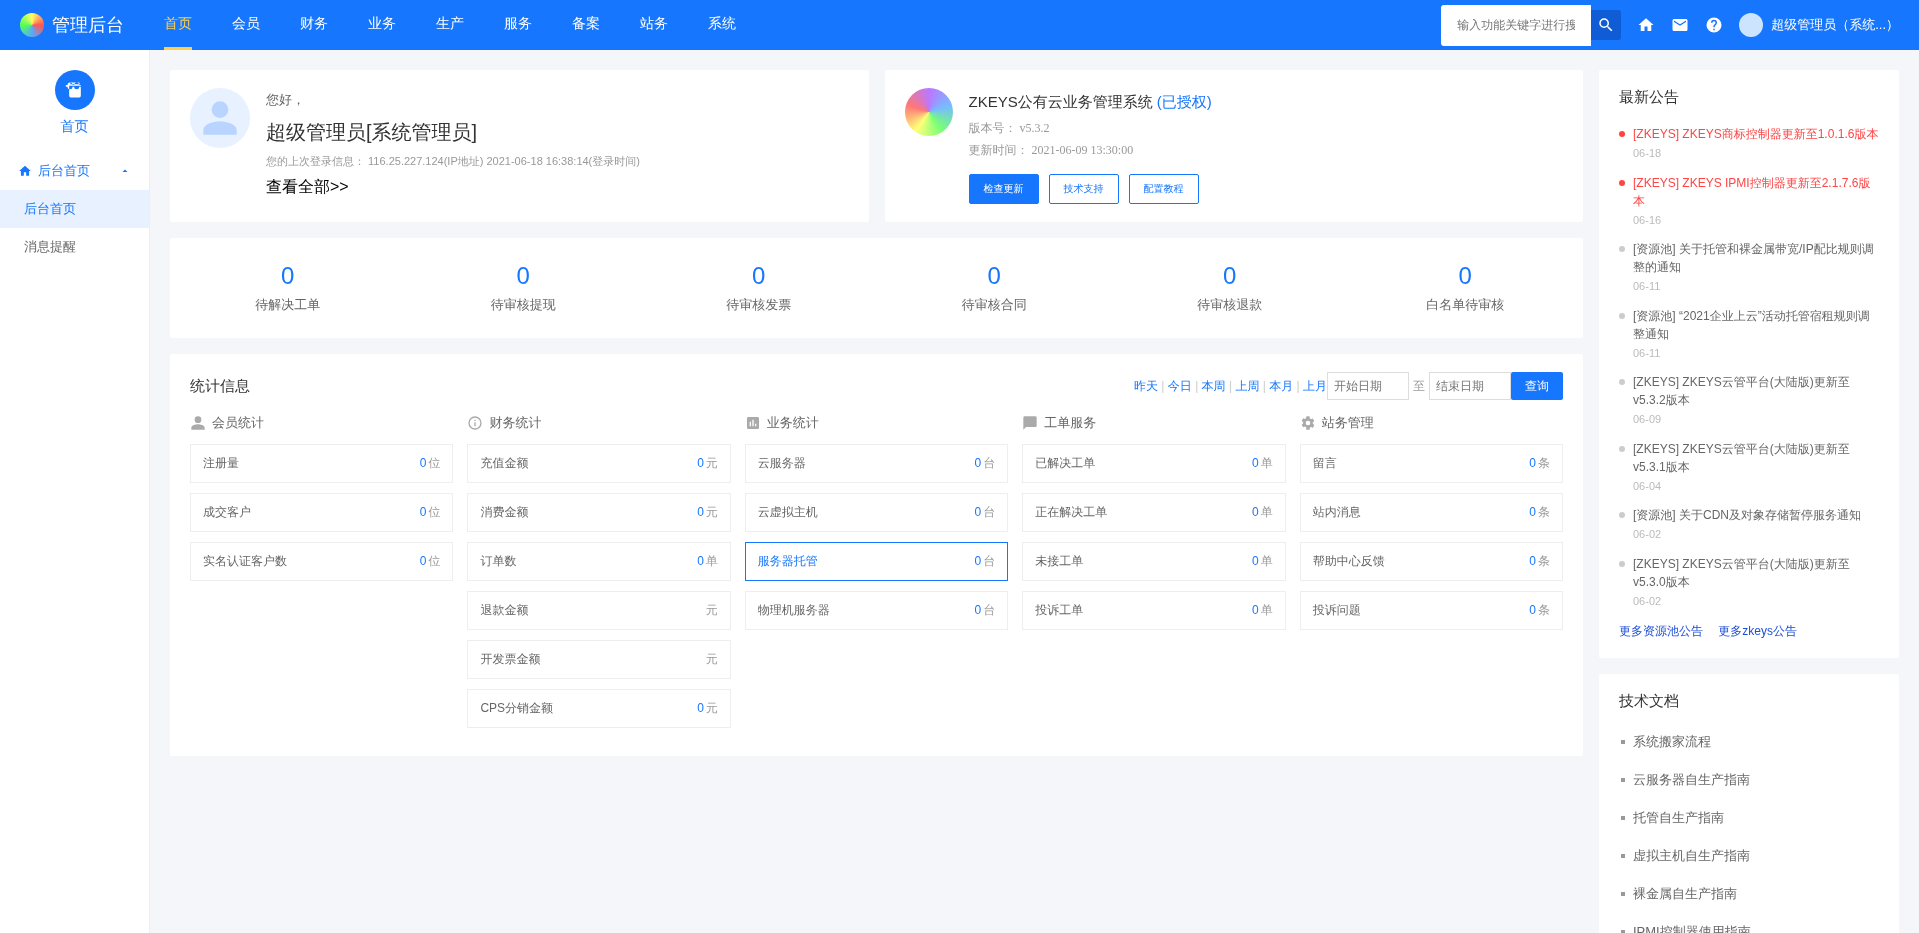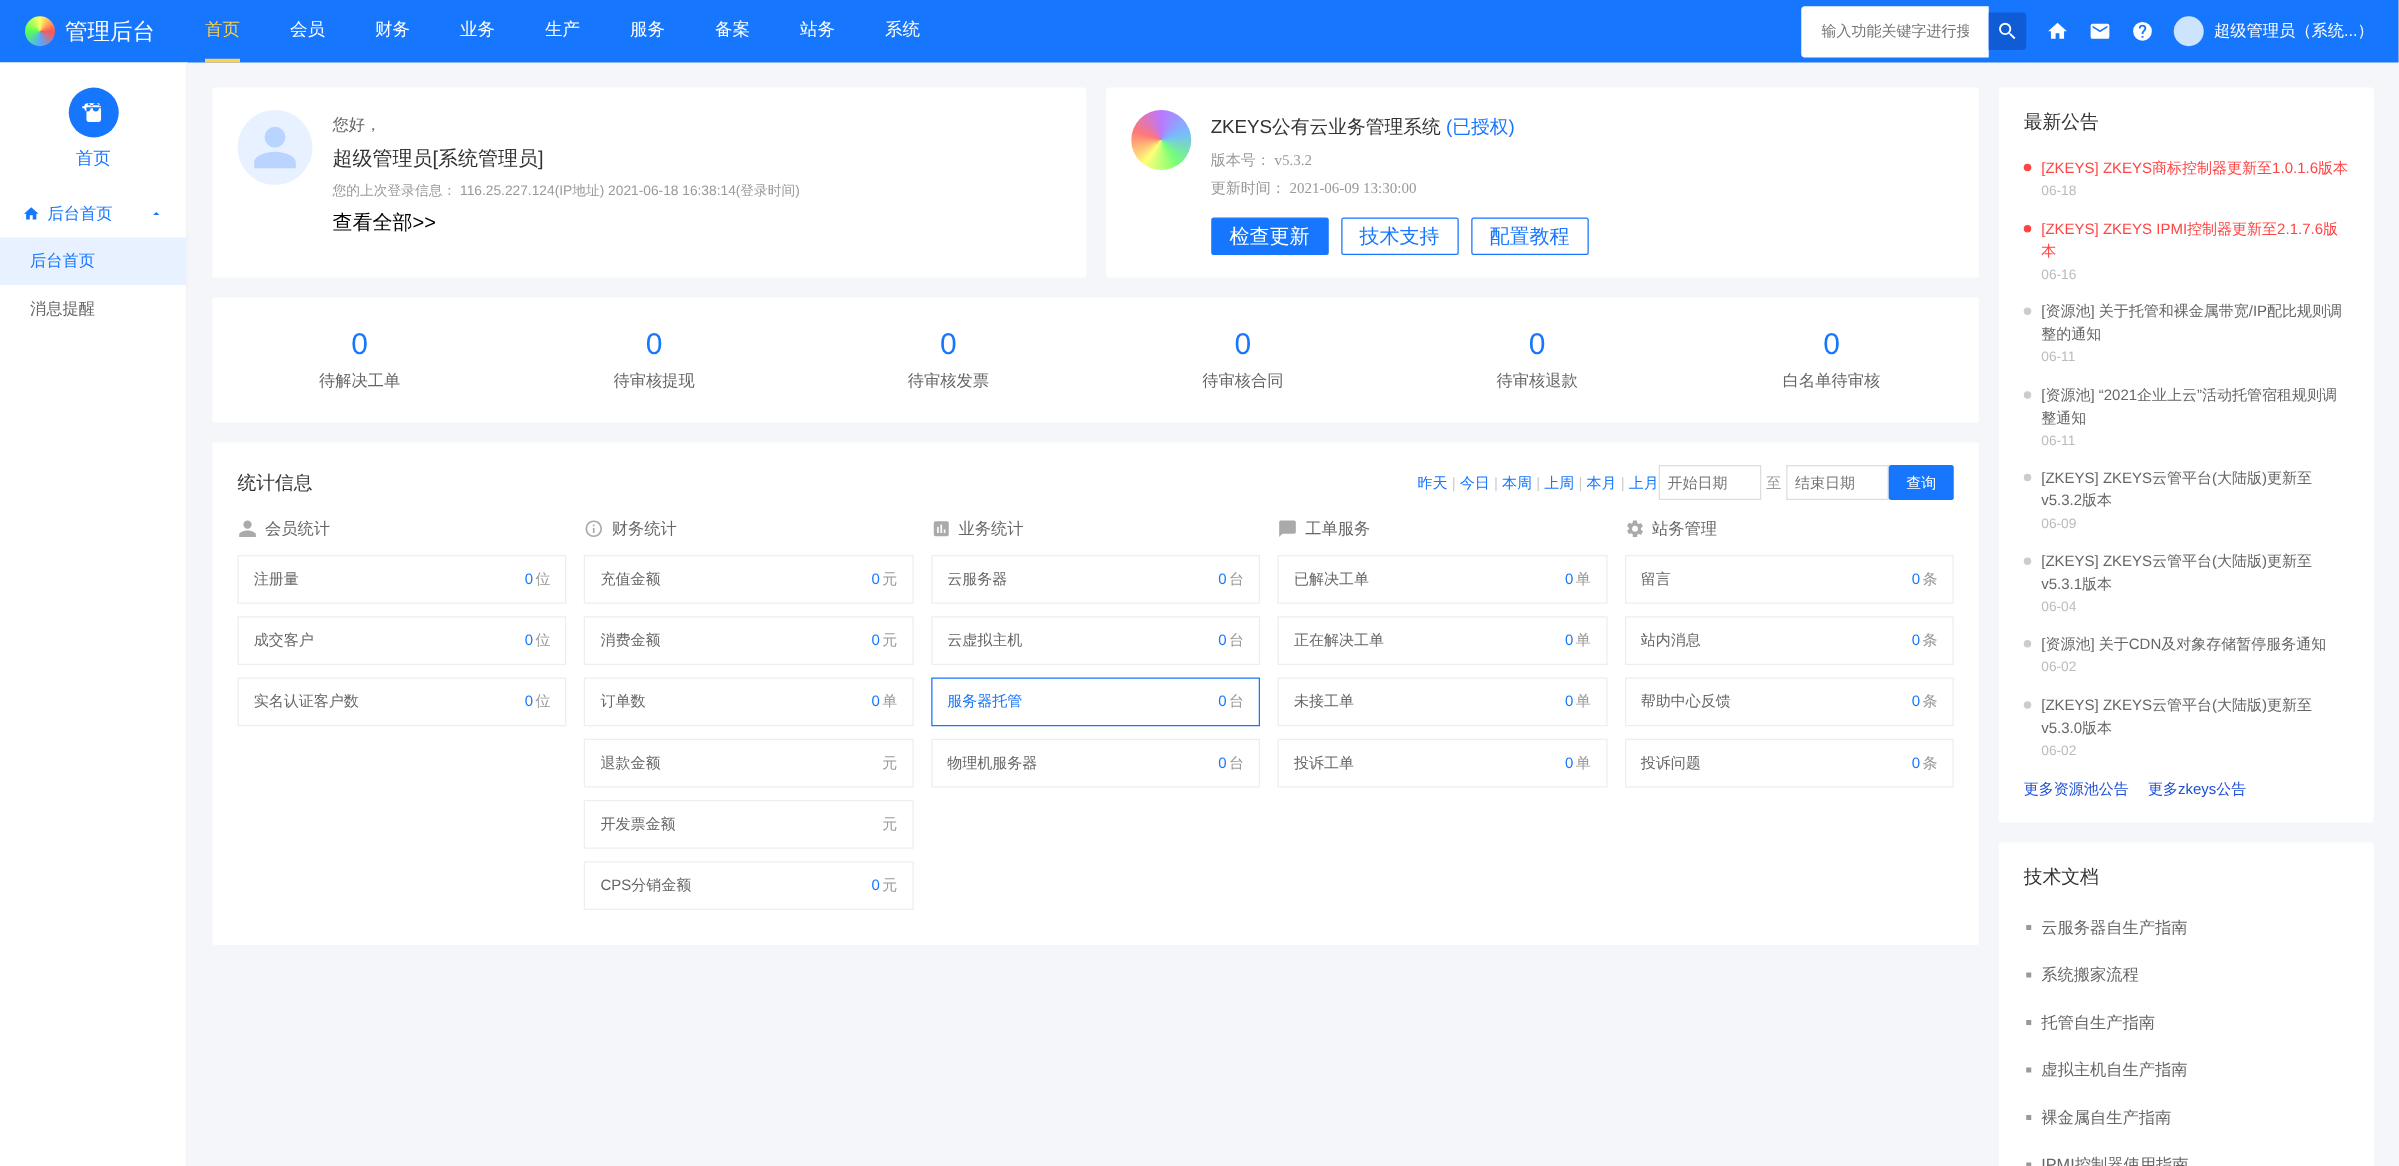--- a/index.html
+++ b/index.html
@@ -37,32 +37,32 @@
 .rightcol { width: 300px; }
 .card { background: #fff; border-radius: 2px; padding: 18px 20px; margin-bottom: 16px; }
 .row2 { display: flex; gap: 16px; margin-bottom: 16px; }
 .row2 > .card { flex: 1; margin: 0; }
 
 .welcome { display: flex; gap: 16px; }
 .avatar-lg { width: 60px; height: 60px; border-radius: 50%; background: #e8f1ff; display: flex; align-items: center; justify-content: center; }
 .avatar-lg svg { fill: #b8d4ff; }
 .welcome-info { font-size: 13px; line-height: 1.9; }
 .welcome-info .greet { color: #666; }
-.welcome-info .role { font-size: 16px; }
+.welcome-info .role { font-size: 20px; }
 .welcome-info .login { color: #999; font-size: 11px; }
 .viewall { color: #000000; cursor: pointer; font-size: 16px; }
 
 .sys { display: flex; gap: 16px; align-items: flex-start; }
 .sys-logo { width: 48px; height: 48px; border-radius: 50%; background: conic-gradient(#a5f,#5af,#5f5,#ff5,#f55,#a5f); opacity:.8; }
 .sys-info { flex: 1; font-size: 13px; line-height: 1.9; }
 .sys-title { font-size: 15px; }
 .sys-title .auth { color: #1676fe; }
 .sys-info .meta { color: #999; font-size: 12px; font-family: Liberation Serif, serif; }
 .sys-btns { display: flex; gap: 10px; margin-top: 12px; }
-.btn { height: 30px; padding: 0 14px; border: 1px solid #1676fe; background: #fff; color: #1676fe; border-radius: 2px; cursor: pointer; font-size: 16px; }
+.btn { height: 30px; padding: 0 14px; border: 1px solid #1676fe; background: #fff; color: #1676fe; border-radius: 2px; cursor: pointer; font-size: 10px; }
 .btn.primary { background: #1676fe; color: #fff; }
 
 .stats-row { background: #fff; display: flex; padding: 24px 0; border-radius: 2px; margin-bottom: 16px; }
 .stat { flex: 1; text-align: center; }
 .stat-num { color: #1676fe; font-size: 24px; margin-bottom: 6px; }
 .stat-label { color: #666; font-size: 13px; }
 
 .info-card {}
 .info-header { display: flex; justify-content: space-between; align-items: center; margin-bottom: 14px; flex-wrap: wrap; gap: 8px; }
 .info-title { font-size: 15px; font-weight: 500; }
@@ -429,22 +429,22 @@
             </div>
           </div>
         <div class="ann-more">
           <span>更多资源池公告</span>
           <span>更多zkeys公告</span>
         </div>
       </div>
       <div class="card">
         <div class="doc-title">技术文档</div>
         <div id="doc-list">
+            <div class="doc-item">系统搬家流程</div>
             <div class="doc-item">云服务器自生产指南</div>
-            <div class="doc-item">系统搬家流程</div>
             <div class="doc-item">托管自生产指南</div>
             <div class="doc-item">虚拟主机自生产指南</div>
             <div class="doc-item">裸金属自生产指南</div>
             <div class="doc-item">IPMI控制器使用指南</div>
           </div>
       </div>
     </div>
   </div>
 </div>
 

